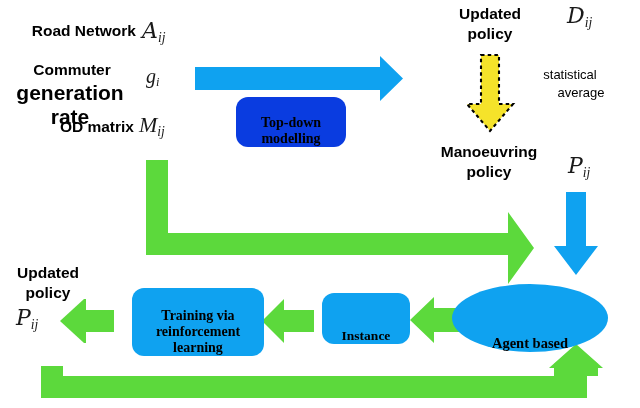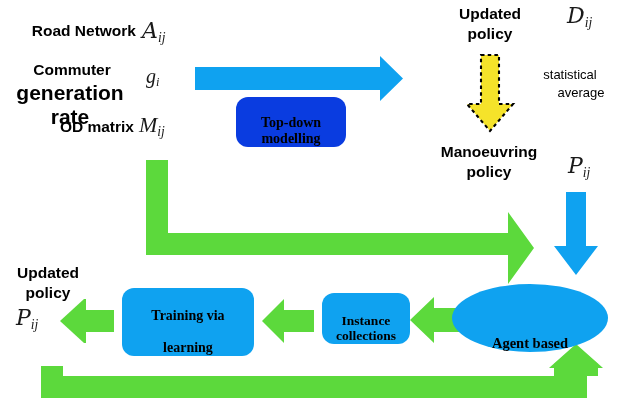--- a/index.html
+++ b/index.html
@@ -101,28 +101,27 @@
 
 <div class="nodebox ell" style="left:452px;top:284px;width:156px;height:68px;background:#0FA2F0;font-size:14.5px;">
   <span>
     <span>Agent based</span><br>
   </span>
 </div>
 
 <div class="nodebox rbox" style="left:322px;top:293px;width:88px;height:51px;background:#0FA2F0;font-size:13.5px;">
   <span>
     <span>Instance</span><br>
-    <span>collections</span>
   </span>
 </div>
 
-<div class="nodebox rbox" style="left:122px;top:288px;width:132px;height:68px;background:#0FA2F0;font-size:14px;">
+<div class="nodebox rbox" style="left:132px;top:288px;width:132px;height:68px;background:#0FA2F0;font-size:14px;">
   <span>
     <span>Training via</span><br>
-    <br>
+    <span>reinforcement</span><br>
     <span>learning</span>
   </span>
 </div>
 
 <div class="lbl" style="left:0px;top:264px;width:96px;font-size:15.5px;">Updated</div>
 <div class="lbl" style="left:0px;top:284px;width:96px;font-size:15.5px;">policy</div>
 <div class="math" style="left:16px;top:305px;font-size:22px;">
   <span class="cal">P</span><span class="sub">ij</span>
 </div>
 

